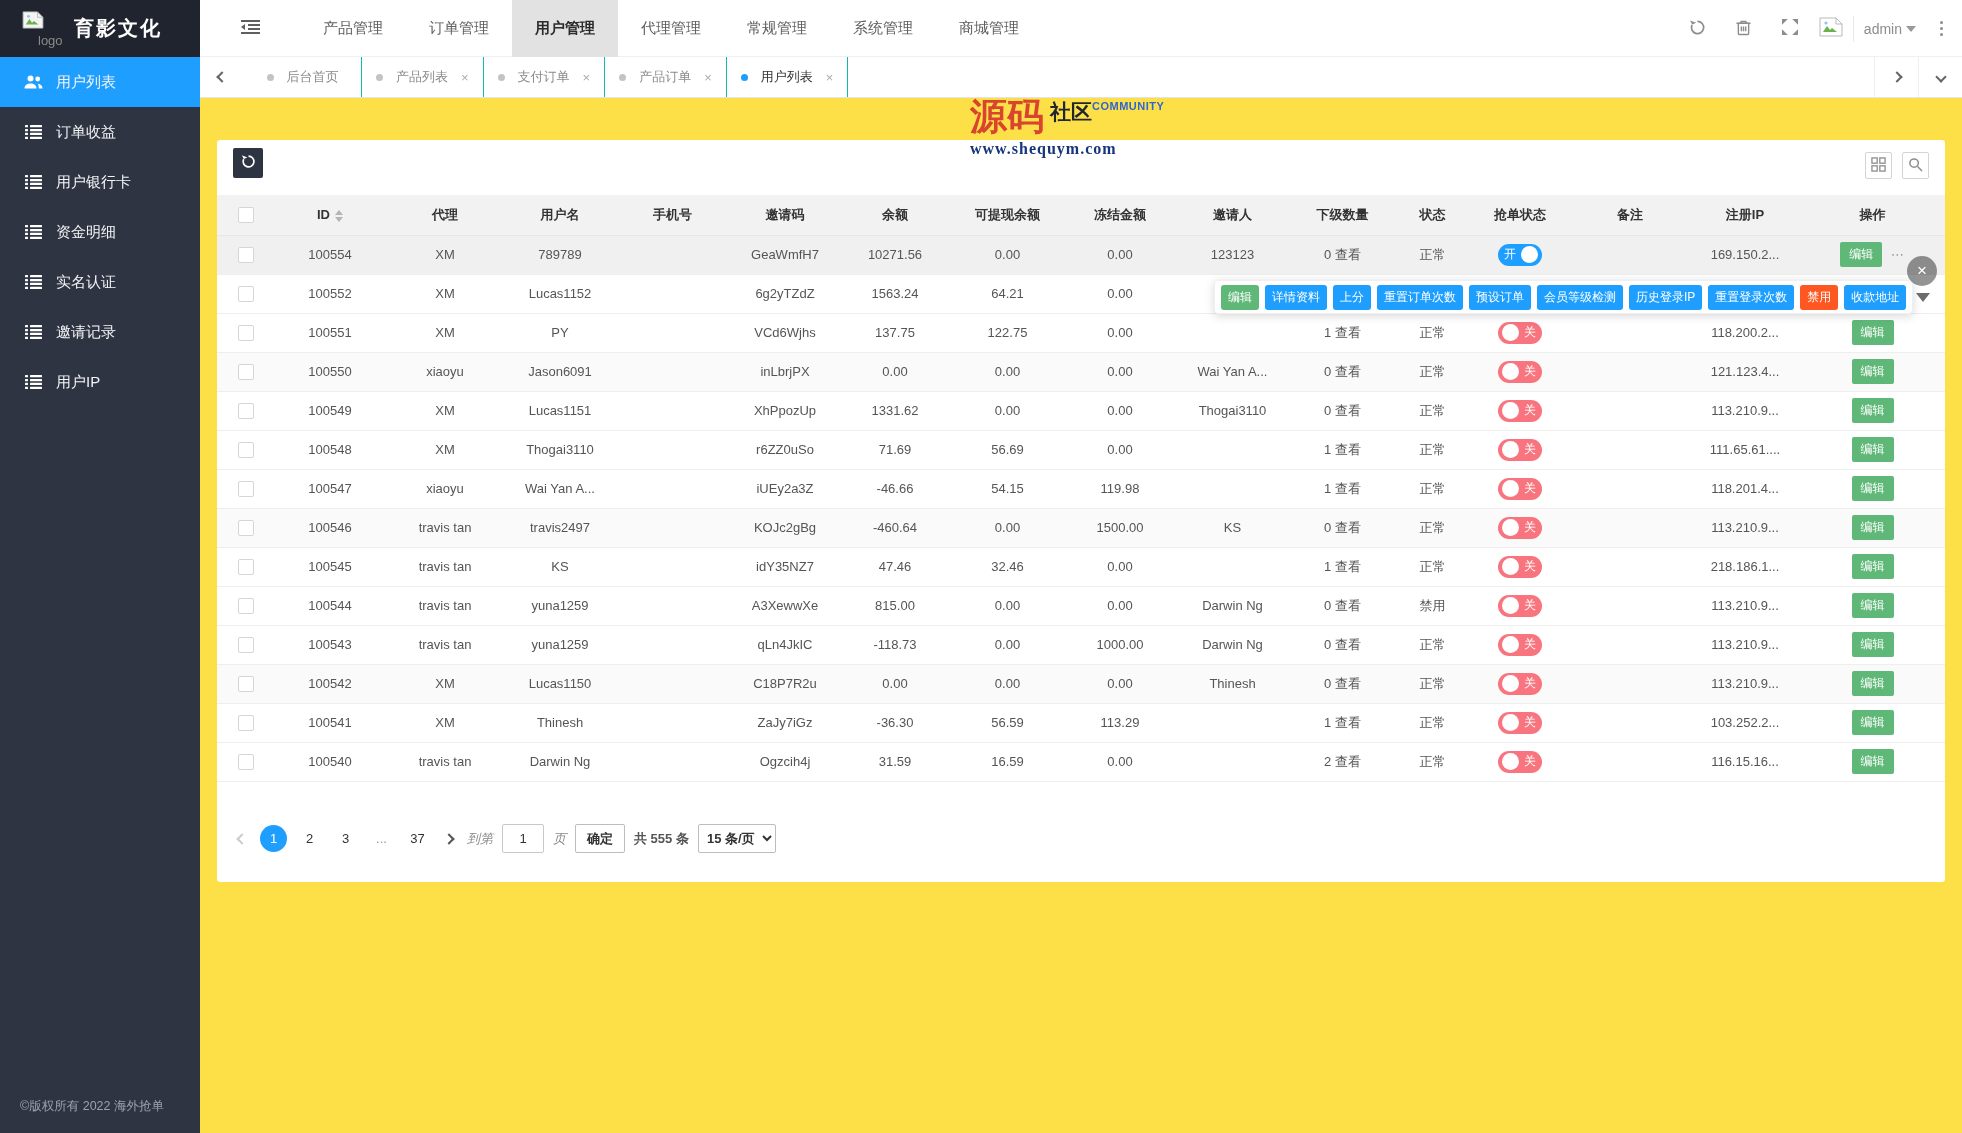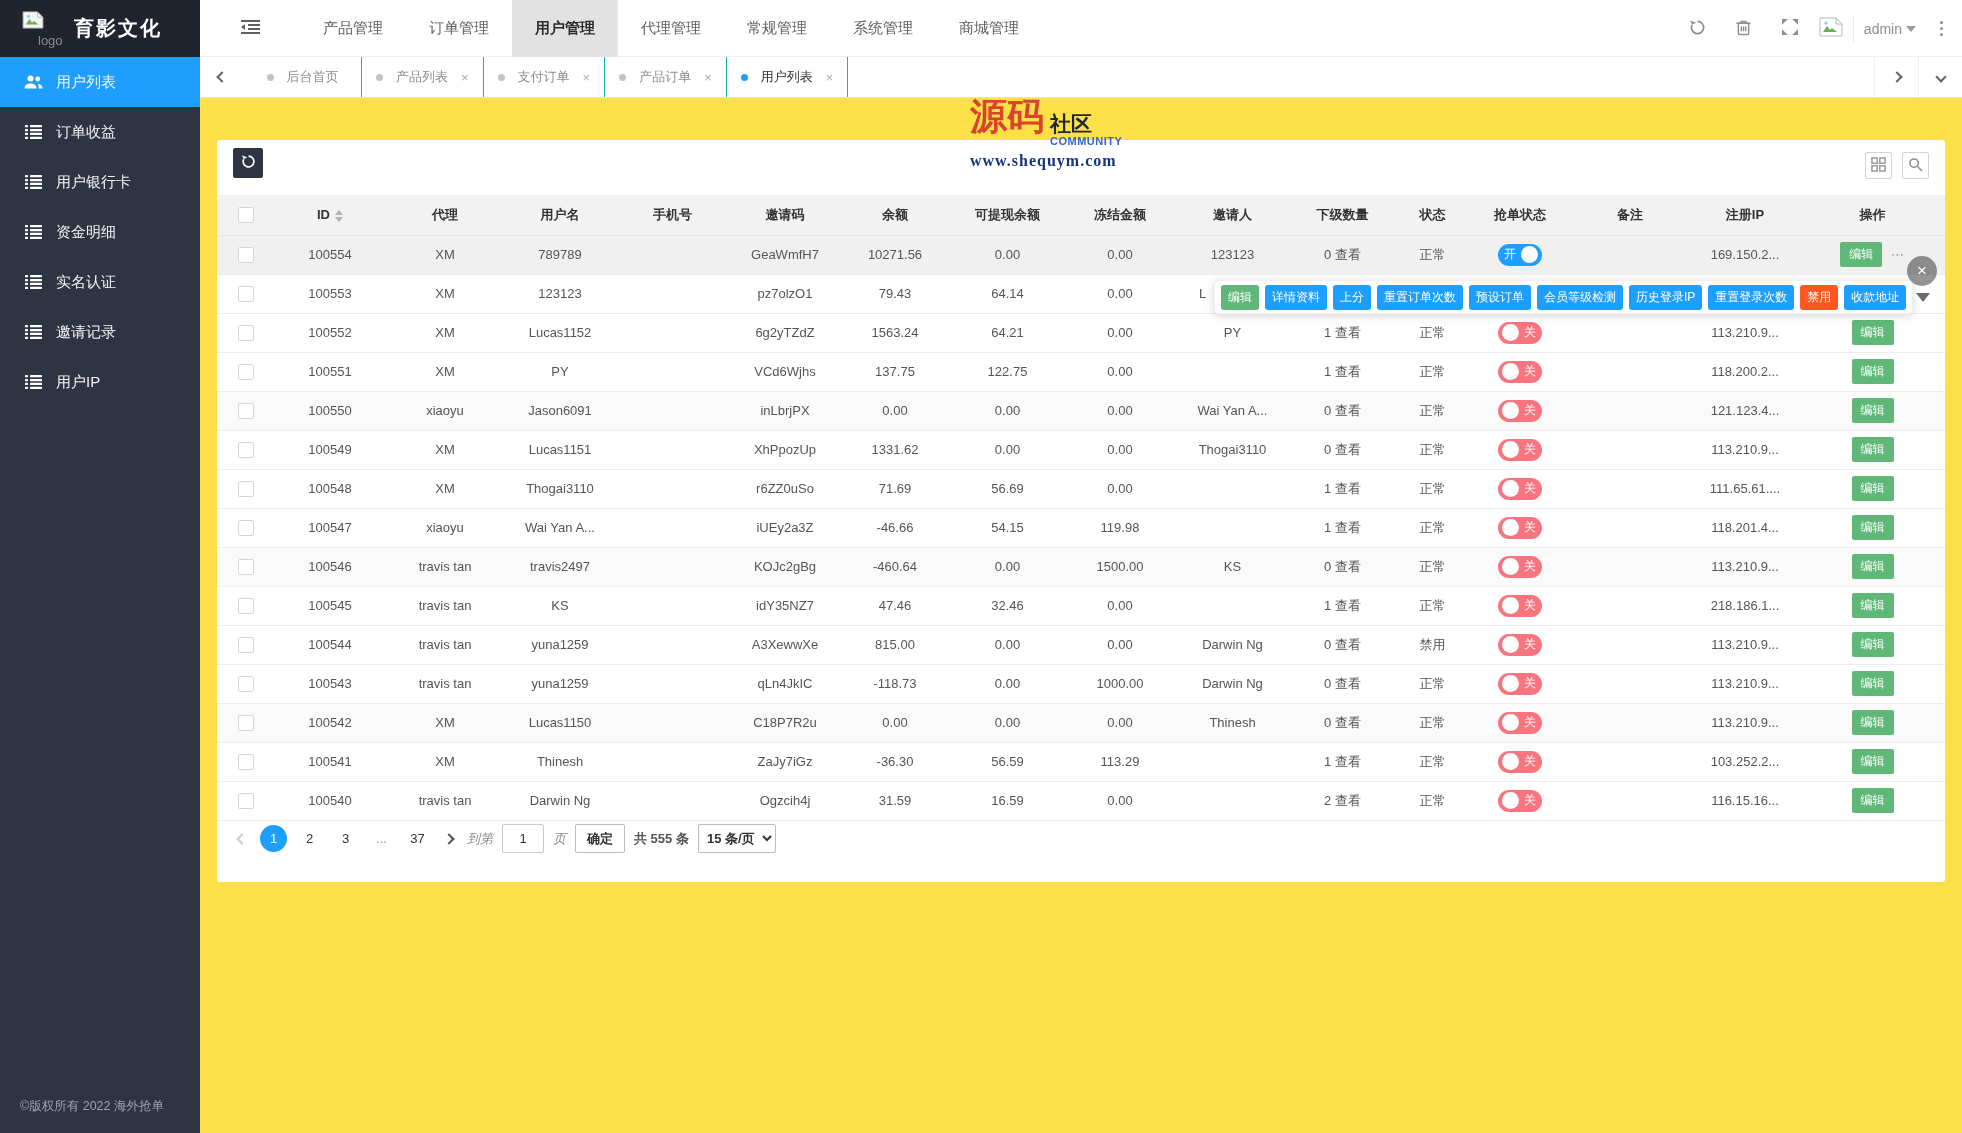--- a/index.html
+++ b/index.html
@@ -47,21 +47,21 @@
   .side-item.active { background:#1E9FFF; }
   .side-icon { width:20px; display:flex; justify-content:center; }
   .side-footer { position:absolute; left:20px; bottom:18px; color:#9aa2b1; font-size:12.5px; }
 
   
   .main { position:absolute; left:200px; top:98px; width:1762px; height:1035px; background:#fde047; }
 
   .watermark { position:absolute; left:770px; top:0; z-index:3; }
   .wm-row { display:flex; align-items:flex-start; gap:6px; }
   .wm-t1 { font-family:"Liberation Serif","DejaVu Serif",serif; font-size:37px; font-weight:700; color:#d8442e; line-height:1; }
-  .wm-col { display:flex; flex-direction:column; margin-top:14px; }
+  .wm-col { display:flex; flex-direction:row; margin-top:2px; }
   .wm-t2 { font-size:21px; font-weight:700; color:#20262e; line-height:1.1; }
   .wm-t3 { font-size:11px; font-weight:700; color:#2f66d0; letter-spacing:.5px; }
   .wm-url { font-family:"Liberation Serif","DejaVu Serif",serif; font-size:16px; font-weight:700; color:#17357c; letter-spacing:1px; margin-top:5px; }
 
   .card { position:absolute; left:17px; top:42px; width:1728px; height:742px; background:#fff; border-radius:3px; z-index:2; }
   .refresh-btn { position:absolute; left:16px; top:8px; width:30px; height:30px; background:#2e3441; border-radius:2px; display:flex; align-items:center; justify-content:center; cursor:pointer; }
   .right-tools { position:absolute; right:16px; top:12px; display:flex; gap:10px; }
   .tool-btn { width:27px; height:27px; border:1px solid #d4d4d4; border-radius:2px; background:#fff; display:flex; align-items:center; justify-content:center; cursor:pointer; }
 
   
@@ -539,46 +539,20 @@
                 </span>
               </td>
               <td></td>
               <td>169.150.2...</td>
               <td>
                 <span><span class="btn-edit">编辑</span></span>
                 <span class="more-dots">⋯</span>
               </td>
             </tr>
 
-            <tr>
-              <td><span class="cb"></span></td>
-              <td>100553</td>
-              <td>XM</td>
-              <td>123123</td>
-              <td></td>
-              <td>pz7olzO1</td>
-              <td>79.43</td>
-              <td>64.14</td>
-              <td>0.00</td>
-              <td class="left-pad">L</td>
-              <td>
-                <span></span>
-                
-              </td>
-              <td></td>
-              <td>
-                
-              </td>
-              <td></td>
-              <td></td>
-              <td>
-                
-                
-              </td>
-            </tr>
 
             <tr>
               <td><span class="cb"></span></td>
               <td>100552</td>
               <td>XM</td>
               <td>Lucas1152</td>
               <td></td>
               <td>6g2yTZdZ</td>
               <td>1563.24</td>
               <td>64.21</td>

